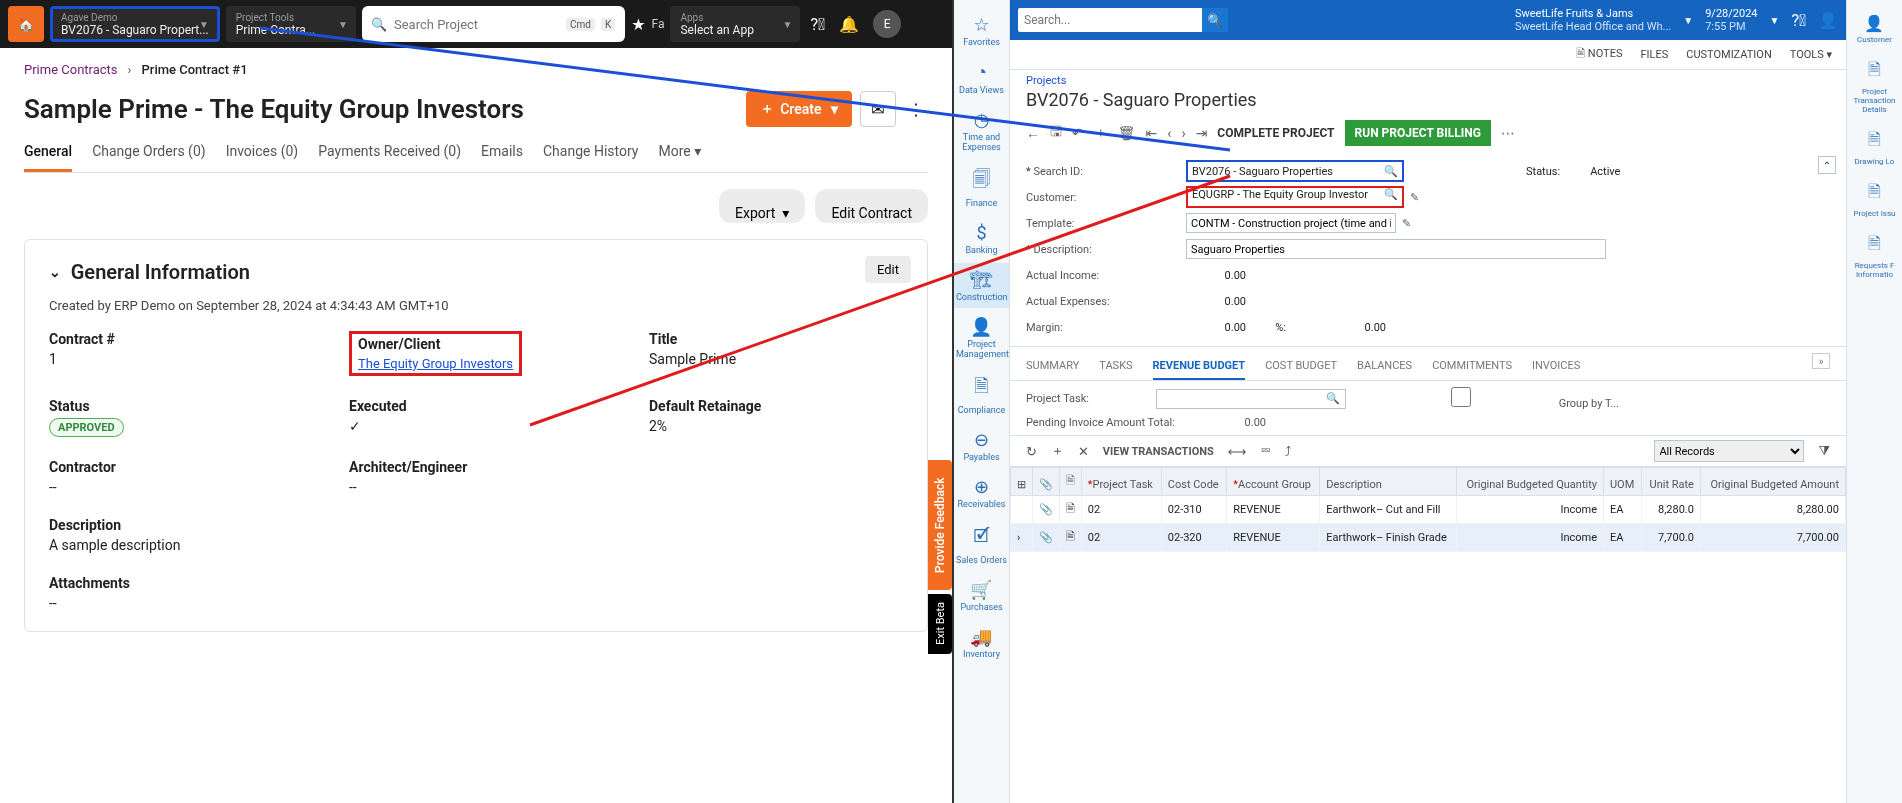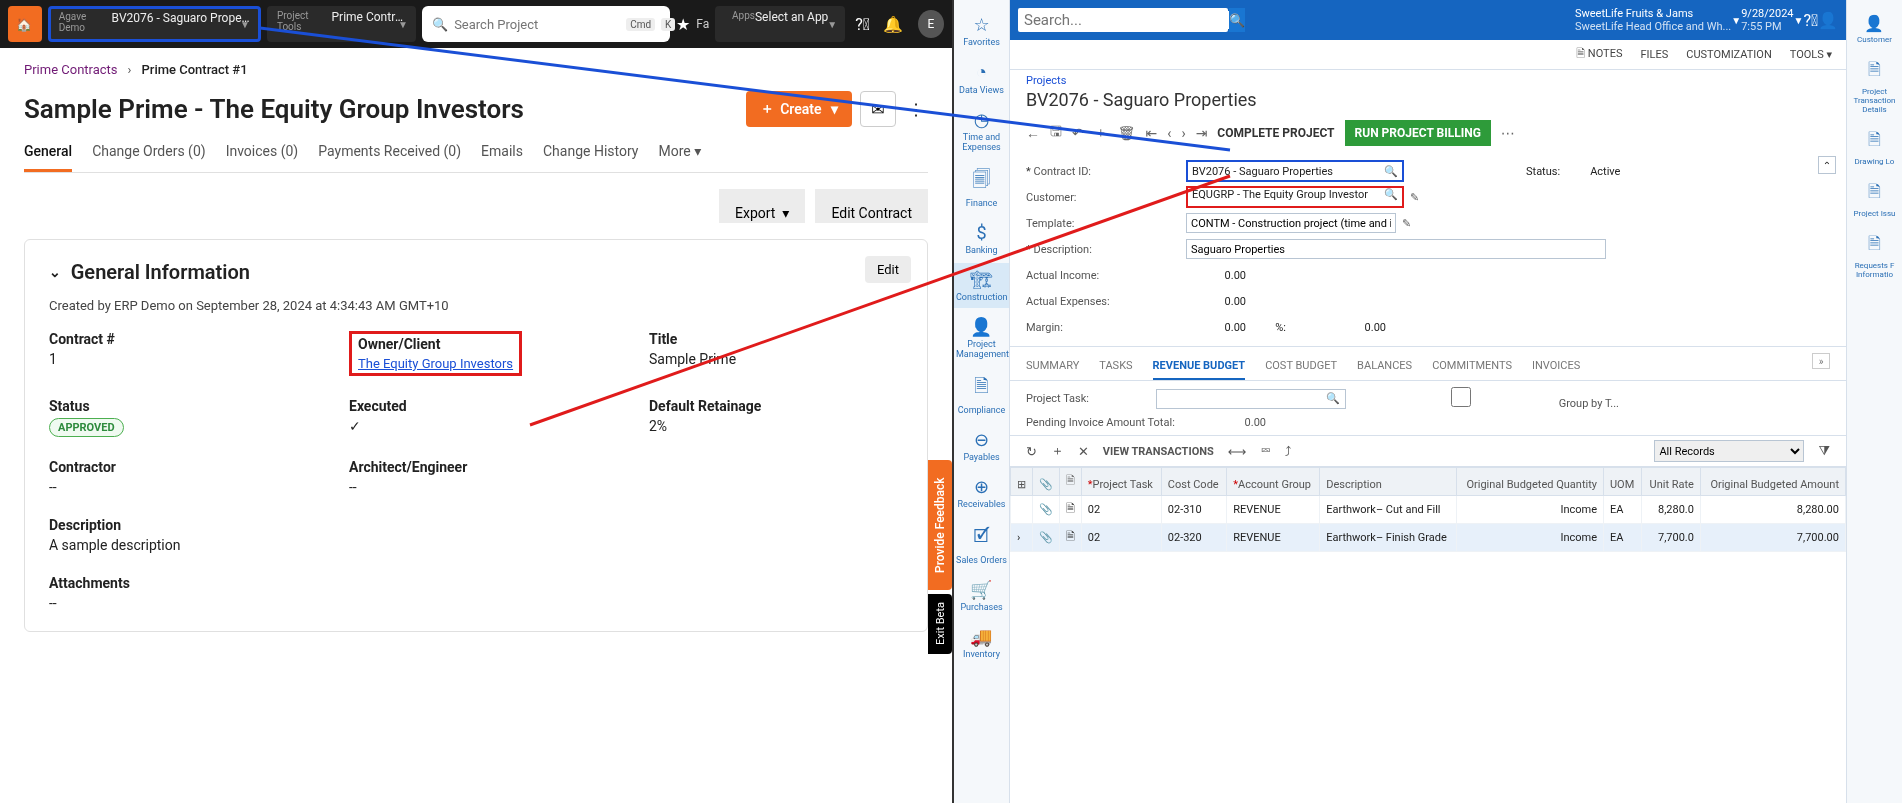--- a/index.html
+++ b/index.html
@@ -1,21 +1,21 @@
 <!DOCTYPE html>
 <html><head>
 <meta charset="utf-8">
 <style>
 *{box-sizing:border-box;margin:0;padding:0;font-family:-apple-system,BlinkMacSystemFont,"Segoe UI",Roboto,Arial,sans-serif}
 body{display:flex;width:1902px;height:803px;overflow:hidden;font-size:13px;color:#222}
 
 .left{width:952px;height:100%;background:#fff;position:relative;display:flex;flex-direction:column}
 .l-topbar{height:48px;background:#1a1a1a;display:flex;align-items:center;padding:0 8px;gap:6px;color:#ccc}
 .home-btn{width:36px;height:36px;background:#f26c21;border-radius:4px;display:flex;align-items:center;justify-content:center;color:#fff}
-.nav-pill{height:36px;background:#2a2a2a;border-radius:4px;padding:4px 10px;display:flex;justify-content:center;min-width:150px;position:relative;cursor:pointer}
+.nav-pill{height:36px;background:#2a2a2a;border-radius:4px;padding:4px 10px;display:flex;flex-direction:column;justify-content:center;min-width:150px;position:relative;cursor:pointer}
 .nav-pill.hl{border:3px solid #1a4fd6;padding:2px 8px}
 .nav-pill .sm{font-size:10px;color:#999}
 .nav-pill .lg{font-size:12px;color:#eee;white-space:nowrap;overflow:hidden;text-overflow:ellipsis}
 .nav-arrow{position:absolute;right:8px;top:50%;transform:translateY(-50%);color:#999;font-size:10px}
 .search-pill{height:36px;background:#fff;border-radius:6px;display:flex;align-items:center;padding:0 10px;gap:6px;min-width:200px}
 .search-pill input{border:none;outline:none;flex:1;font-size:13px}
 .kbd{background:#eee;border-radius:3px;font-size:10px;padding:1px 4px;color:#555}
 .star{color:#fff;font-size:16px}
 .top-ico{color:#fff;font-size:16px;margin:0 4px;cursor:pointer}
 .avatar{width:28px;height:28px;border-radius:50%;background:#555;color:#fff;display:flex;align-items:center;justify-content:center;font-size:12px;margin-left:4px}
@@ -23,21 +23,21 @@
 .breadcrumb{font-size:13px;color:#555;display:flex;align-items:center;gap:10px;margin-bottom:14px}
 .breadcrumb a{color:#701a75;text-decoration:none}
 .title-row{display:flex;align-items:center;margin-bottom:10px}
 h1{font-size:26px;font-weight:600;flex:1}
 .create-btn{background:#f26c21;color:#fff;border:none;border-radius:4px;height:36px;padding:0 14px;font-weight:600;font-size:14px;display:flex;align-items:center;gap:6px;cursor:pointer}
 .icon-btn{width:36px;height:36px;border:1px solid #ccc;background:#fff;border-radius:4px;margin-left:8px;display:flex;align-items:center;justify-content:center;font-size:16px;cursor:pointer}
 .tabs{display:flex;gap:20px;border-bottom:1px solid #e0e0e0;margin-bottom:16px;font-size:14px}
 .tab{padding:6px 0 10px 0;color:#555;cursor:pointer}
 .tab.active{color:#111;border-bottom:3px solid #f26c21;font-weight:500}
 .action-row{display:flex;justify-content:flex-end;gap:10px;margin-bottom:16px}
-.btn-grey{background:#ececec;border:none;border-radius:0;height:34px;padding:16px 16px;font-size:14px;cursor:pointer}
+.btn-grey{background:#ececec;border:none;border-radius:12px;height:34px;padding:16px 16px;font-size:14px;cursor:pointer}
 .card{border:1px solid #e0e0e0;border-radius:6px;padding:20px 24px;position:relative}
 .card-hd{display:flex;align-items:center;gap:10px;margin-bottom:14px}
 .card-hd h2{font-size:20px;font-weight:600}
 .chev{font-weight:bold;font-size:14px}
 .edit-top{position:absolute;right:16px;top:16px;background:#ececec;border:none;border-radius:4px;padding:6px 12px;font-size:13px;cursor:pointer}
 .meta{font-size:13px;color:#444;margin-bottom:18px}
 .grid{display:grid;grid-template-columns:280px 280px 1fr;row-gap:22px;column-gap:20px}
 .fld .lbl{font-size:14px;font-weight:700;margin-bottom:4px}
 .fld .val{font-size:14px;color:#222}
 .link{color:#1a4fd6;text-decoration:underline;cursor:pointer}
@@ -47,23 +47,23 @@
 .exitbeta{position:absolute;right:0;top:594px;width:24px;height:60px;background:#000;color:#fff;writing-mode:vertical-rl;transform:rotate(180deg);display:flex;align-items:center;justify-content:center;font-size:11px;border-radius:4px 0 0 4px}
 
 .right{flex:1;height:100%;display:flex;background:#fff;border-left:2px solid #333;min-width:0}
 .r-leftnav{width:56px;background:#f5f8fb;border-right:1px solid #d7e0eb;display:flex;flex-direction:column;align-items:center;padding-top:8px;gap:2px;font-size:9px;color:#2a6fb5}
 .r-leftnav .it{width:100%;padding:6px 2px;text-align:center;cursor:pointer}
 .r-leftnav .it.sel{background:#d8e9f7}
 .r-leftnav .ic{font-size:18px;display:block;margin-bottom:2px}
 .r-main{flex:1;display:flex;flex-direction:column;min-width:0}
 .r-top{height:40px;background:#1565c0;display:flex;align-items:center;padding:0 8px;gap:10px;color:#fff}
 .r-search{height:24px;background:#fff;display:flex;align-items:center;border-radius:2px;width:210px}
-.r-search input{border:none;outline:none;font-size:15px;padding:0 6px;flex:1}
+.r-search input{border:none;outline:none;font-size:12px;padding:0 6px;flex:1}
 .r-search .go{width:26px;height:24px;background:#1976d2;color:#fff;display:flex;align-items:center;justify-content:center;font-size:13px}
-.r-biz{margin-left:auto;display:flex;align-items:center;font-size:11px;}
+.r-biz{margin-left:auto;display:flex;align-items:center;font-size:11px;gap:12px}
 .r-biz .col{line-height:1.2}
 .r-biz .car{font-size:10px}
 .r-toolbar{height:30px;border-bottom:1px solid #d7e0eb;display:flex;align-items:center;justify-content:flex-end;gap:18px;padding:0 14px;font-size:11px;color:#444}
 .r-toolbar span{cursor:pointer}
 .r-head{padding:4px 16px 8px 16px}
 .crumb{font-size:11px;color:#1a4fd6;margin-bottom:2px;cursor:pointer}
 .r-title{font-size:18px;font-weight:400;color:#333}
 .r-actions{display:flex;align-items:center;gap:10px;padding:2px 16px 8px 16px;font-size:13px;color:#555}
 .r-actions .aico{cursor:pointer;color:#666;font-size:14px}
 .btn-complete{background:none;border:none;font-size:12px;font-weight:700;color:#333;cursor:pointer}
@@ -287,21 +287,21 @@
       <span class="aico">›</span>
       <span class="aico">⇥</span>
       <button class="btn-complete">COMPLETE PROJECT</button>
       <button class="btn-green">RUN PROJECT BILLING</button>
       <span class="aico">⋯</span>
     </div>
 
     <div class="r-form">
       <div class="uparrow">⌃</div>
       <div class="row">
-        <div class="rlbl req">Contract ID:</div>
+        <div class="rlbl req">Search ID:</div>
         <div class="hl-blue-r">
             <span style="flex:1;overflow:hidden;white-space:nowrap">BV2076 - Saguaro Properties</span>
             <span>🔍</span>
           </div>
         <div class="statcol">
           <span>Status:</span>
           <span>Active</span>
         </div>
       </div>
       <div class="row">

